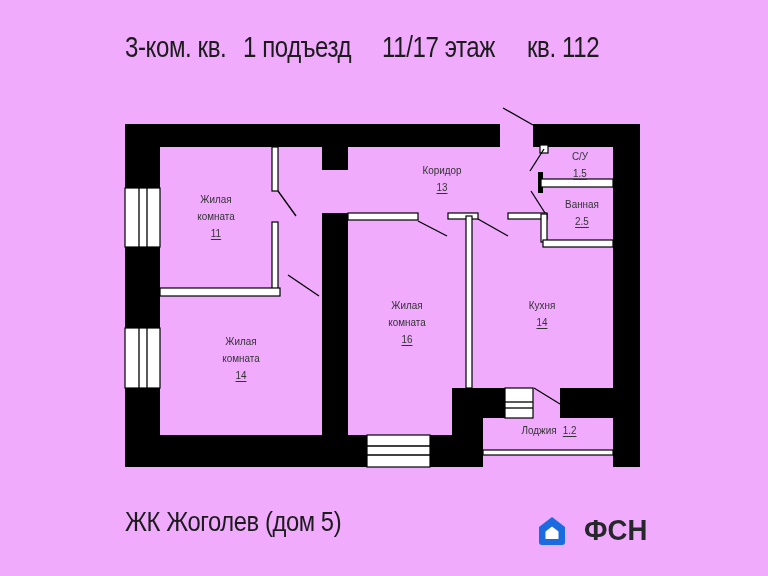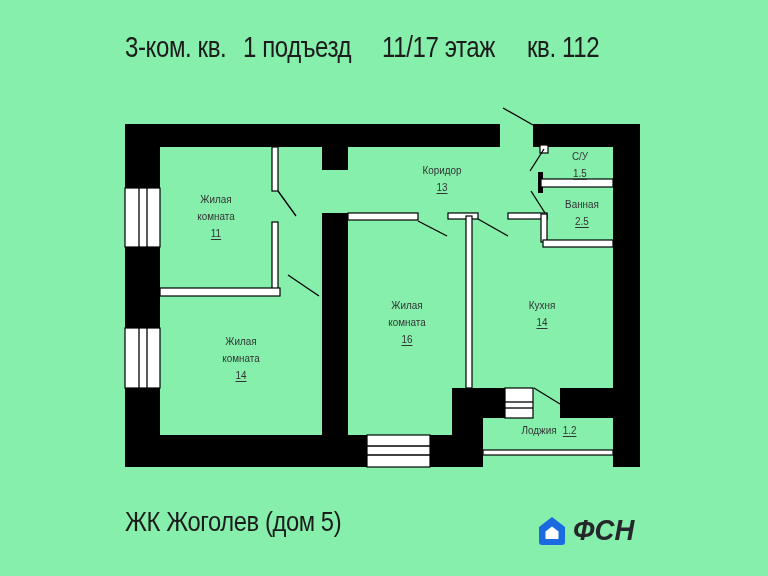--- a/index.html
+++ b/index.html
@@ -1,28 +1,28 @@
 <!DOCTYPE html>
 <html style="--logo-blue: #1b6be0; --logo-ink: #26272b;"><head>
 <meta charset="utf-8">
 <style>
   html,body{margin:0;padding:0;background:#ffffff;}
   body{width:768px;height:576px;font-family:"Liberation Sans",sans-serif;}
-  .page{position:relative;width:768px;height:576px;background:#86efac;overflow:hidden;}
+  .page{position:relative;width:768px;height:576px;background:#f0abfc;overflow:hidden;}
   svg.plan{position:absolute;left:0;top:0;}
   .title-part{position:absolute;top:31px;font-size:29px;color:#1c1c1c;
     transform:scaleX(0.83);transform-origin:0 0;white-space:nowrap;letter-spacing:-0.5px;}
   .lbl{position:absolute;width:120px;text-align:center;font-size:11.5px;line-height:17px;
     color:#333;transform:scaleX(0.86);white-space:nowrap;}
   .lbl span{display:block;}
   .lbl .inline, .lbl-inline span{display:inline;}
   .area{text-decoration:underline;text-underline-offset:2px;}
   .footer-name{position:absolute;left:125px;top:506px;font-size:28px;color:#1c1c1c;
     transform:scaleX(0.85);transform-origin:0 0;white-space:nowrap;letter-spacing:-0.5px;}
-  .logo{position:absolute;left:536px;top:514px;display:flex;align-items:center;gap:5px;font-style:italic;}
+  .logo{position:absolute;left:536px;top:514px;display:flex;align-items:center;gap:16px;}
   .logo-text{font-size:29px;font-weight:bold;color:var(--logo-ink,#26272b);
     transform:scaleX(0.95);transform-origin:0 0;letter-spacing:0;}
   .wall{fill:#000;}
   .thin{fill:#fff;stroke:#000;stroke-width:1.2;}
   .swing{stroke:#000;stroke-width:1.3;}
 </style>
 </head>
 <body>
 
 <div class="page">

